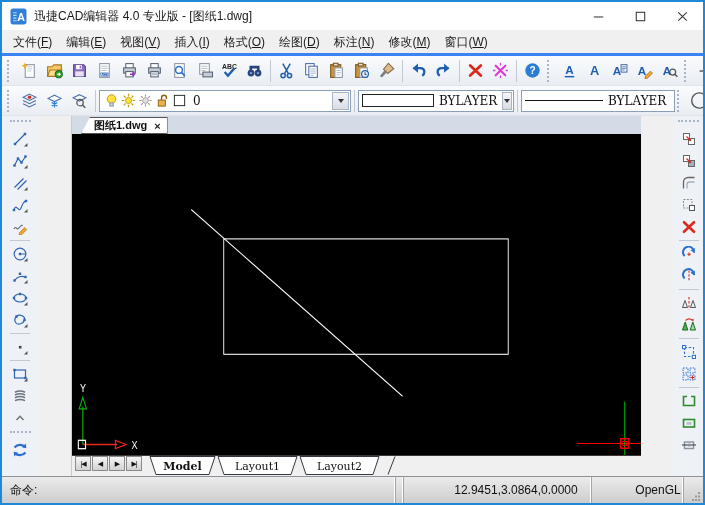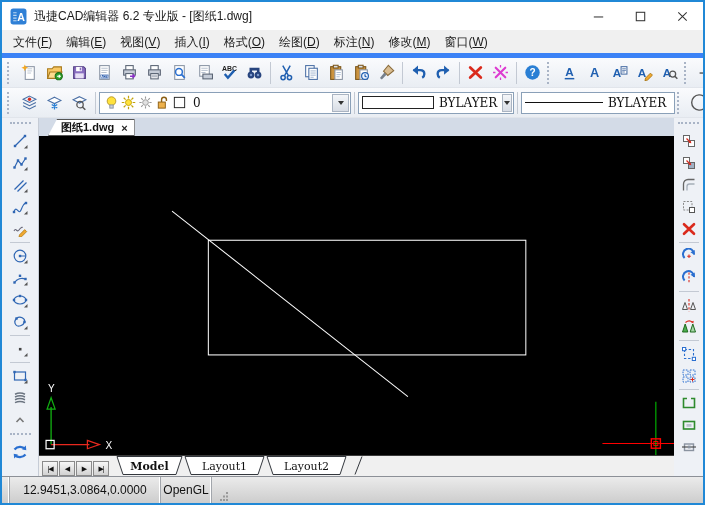--- a/index.html
+++ b/index.html
@@ -7,21 +7,21 @@
   #window{width:705px;height:505px;box-sizing:border-box;border:2px solid #2088d6;background:#f0f0f0;
           display:flex;flex-direction:column;overflow:hidden;}
   
   .titlebar{height:28px;flex:0 0 28px;background:#ffffff;display:flex;align-items:center;padding-left:8px;}
   .app-icon svg{width:17px;height:17px;display:block;}
   .title{font-size:12px;color:#1a1a1a;margin-left:7px;white-space:nowrap;}
   .wincontrols{margin-left:auto;display:flex;height:100%;}
   .wcbtn{width:42px;height:100%;display:flex;align-items:center;justify-content:center;background:transparent;border:none;padding:0;}
   .wcbtn svg{width:15px;height:15px;}
   
-  .menubar{background:#f0f0f0;border-bottom:5px solid #3b82f6;padding-top:2px;}
+  .menubar{background:#f0f0f0;border-bottom:3px solid #3b82f6;padding-top:2px;}
   .menurow{height:21px;display:flex;align-items:center;padding-left:4px;}
   .menuitem{font-size:12px;color:#1c1c1c;padding:2px 7px;white-space:nowrap;}
   .menuitem u{text-decoration:underline;}
   
   .tbrow{height:29px;flex:0 0 29px;background:linear-gradient(#fafbfd,#e9edf3);display:flex;align-items:center;padding:0 3px;border-bottom:1px solid #e1e5eb;}
   .handle{width:3px;height:22px;border-left:2px dotted #a9b4c6;margin:0 5px 0 2px;flex:0 0 auto;}
   .vsep{width:1px;height:22px;background:#c3c9d3;margin:0 3px;flex:0 0 auto;}
   .spacer{flex:1 1 auto;}
   .tbtn{width:25px;height:25px;display:flex;align-items:center;justify-content:center;background:transparent;border:1px solid transparent;padding:0;flex:0 0 auto;}
   svg.icon{width:17px;height:17px;display:block;}
@@ -29,64 +29,64 @@
   .combo .cval{font-family:"DejaVu Serif",serif;font-size:12px;margin:0 5px;color:#111;}
   .combo svg.icon{width:15px;height:15px;margin:0 1px;}
   .combo.layer{width:246px;}
   .combo.color{width:150px;}
   .combo.ltype{width:148px;}
   .arrowbtn{width:15px;height:16px;background:linear-gradient(#f4f6f9,#d8dde5);border:1px solid #aab4c2;display:flex;align-items:center;justify-content:center;}
   .tri{width:0;height:0;border:3.5px solid transparent;border-top:4px solid #333;margin-top:4px;}
   .swatch-rect{width:70px;height:11px;background:#fff;border:1px solid #222;flex:0 0 auto;}
   .swatch-line{width:78px;height:0;border-top:1px solid #111;flex:0 0 auto;}
   
-  .main{flex:1 1 auto;display:flex;min-height:0;}
+  .main{flex:1 1 auto;display:flex;min-height:0;gap:33px;}
   .rail{background:#eef1f6;display:flex;flex-direction:column;align-items:center;padding-top:2px;flex:0 0 auto;}
   .rail.left{width:36px;}
   .rail.right{width:29px;}
   .rail .tbtn{width:23px;height:22px;}
   .rail svg.icon{width:16px;height:16px;}
   .hsep{width:20px;height:1px;background:#c3c9d3;margin:2px 0;}
   .hhandle{width:21px;height:3px;border-top:2px dotted #a9b4c6;margin:2px 0 3px;}
   .doc{flex:1 1 auto;display:flex;flex-direction:column;min-width:0;border-left:1px solid #c6ccd6;}
   .doctab-bar{height:18px;flex:0 0 18px;background:#d3dbe7;display:flex;align-items:flex-end;padding-left:9px;}
   .doctab{height:17px;background:#fff;display:flex;align-items:center;padding:0 7px 0 13px;font-size:11px;font-weight:bold;color:#111;
           clip-path:polygon(9px 0,100% 0,100% 100%,0 100%);box-shadow:inset 0 0 0 1px #555;}
   .tabclose{margin-left:7px;font-weight:bold;font-size:11px;color:#222;}
   .canvas{flex:1 1 auto;position:relative;background:#000;overflow:hidden;}
   .canvas svg{position:absolute;inset:0;width:100%;height:100%;}
   
-  .sheetbar{height:20px;flex:0 0 20px;background:#f0f0f0;border-top:1px solid #3a3a3a;display:flex;align-items:flex-end;padding-left:3px;}
+  .sheetbar{height:20px;flex:0 0 20px;background:#f0f0f0;border-top:1px solid #3a3a3a;display:flex;align-items:flex-start;padding-left:3px;}
   .navbtn{width:16px;height:15px;margin-right:1px;background:linear-gradient(#f6f6f6,#d2d2d2);border:1px solid #8a8a8a;
           font-size:7px;line-height:1;display:flex;align-items:center;justify-content:center;color:#111;padding:0;letter-spacing:-1px;}
   #sheetTabs{height:20px;margin-left:3px;}
   
   .status{height:26px;flex:0 0 26px;background:linear-gradient(#ebebeb,#cdcdcd);border-top:1px solid #8c9097;display:flex;align-items:stretch;font-size:12px;color:#111;}
   .seg{display:flex;align-items:center;border-right:1px solid #a2a6ac;box-shadow:inset -1px 0 0 #fff;}
   .seg.cmd{flex:1 1 auto;padding-left:8px;}
   .seg.mini{width:7px;}
-  .seg.coords{width:150px;justify-content:center;}
-  .seg.gl{width:50px;justify-content:center;}
+  .seg.coords{width:150px;justify-content:center;padding-left:37px;}
+  .seg.gl{width:50px;justify-content:center;padding-left:41px;}
   .grip{width:17px;display:flex;align-items:flex-end;justify-content:flex-end;padding:0 2px 2px 0;}
 </style>
 </head>
 <body>
 
 <div id="stage">
 <div id="window">
 
   <div class="titlebar">
     <span class="app-icon" id="appIcon">
           <svg viewBox="0 0 16 16">
             <rect x="0.5" y="0.5" width="15" height="15" rx="2.5" fill="#2f80d6"></rect>
             <path d="M3 4.5h3.2M3 7h3.2M3 9.5h3.2M3 12h3.2" stroke="#bcd7f2" stroke-width="1.1"></path>
             <text x="10.4" y="12.3" font-size="10" font-weight="bold" fill="#fff" text-anchor="middle" font-family="sans-serif">A</text>
           </svg>
         </span>
-    <span class="title">迅捷CAD编辑器 6.2 专业版  - [图纸1.dwg]</span>
+    <span class="title">迅捷CAD编辑器 4.0 专业版  - [图纸1.dwg]</span>
     <div class="wincontrols" id="winControls">
           <button class="wcbtn">
             <svg viewBox="0 0 16 16">
               <path d="M3 8.5h10" stroke="#333" stroke-width="1.1"></path>
             </svg>
           </button>
           <button class="wcbtn">
             <svg viewBox="0 0 16 16">
               <rect x="3.5" y="3.5" width="9" height="9" fill="none" stroke="#333" stroke-width="1.1"></rect>
             </svg>
@@ -642,20 +642,23 @@
             <svg class="icon" viewBox="0 0 16 16">
               <rect x="3.5" y="5" width="9" height="6.5" fill="none" stroke="#8a93a0" stroke-width="1.4"></rect>
               <path d="M1 8h14" stroke="#444" stroke-width="1.1"></path>
               <rect x="6.8" y="6.6" width="2.8" height="2.8" fill="#8a93a0"></rect>
             </svg>
           </button>
         </div>
   </div>
 
   <div class="status">
+    <div class="seg cmd">
+          <span>命令:</span>
+        </div>
     <div class="seg mini"></div>
     <div class="seg coords">12.9451,3.0864,0.0000</div>
     <div class="seg gl">OpenGL</div>
     <div class="grip">
       <svg width="10" height="10" viewBox="0 0 10 10">
         <rect x="7" y="1" width="2" height="2" fill="#9a9a9a"></rect>
             <rect x="7" y="4.5" width="2" height="2" fill="#9a9a9a"></rect>
         <rect x="4" y="4.5" width="2" height="2" fill="#9a9a9a"></rect>
             <rect x="7" y="8" width="2" height="2" fill="#9a9a9a"></rect>
         <rect x="4" y="8" width="2" height="2" fill="#9a9a9a"></rect>

